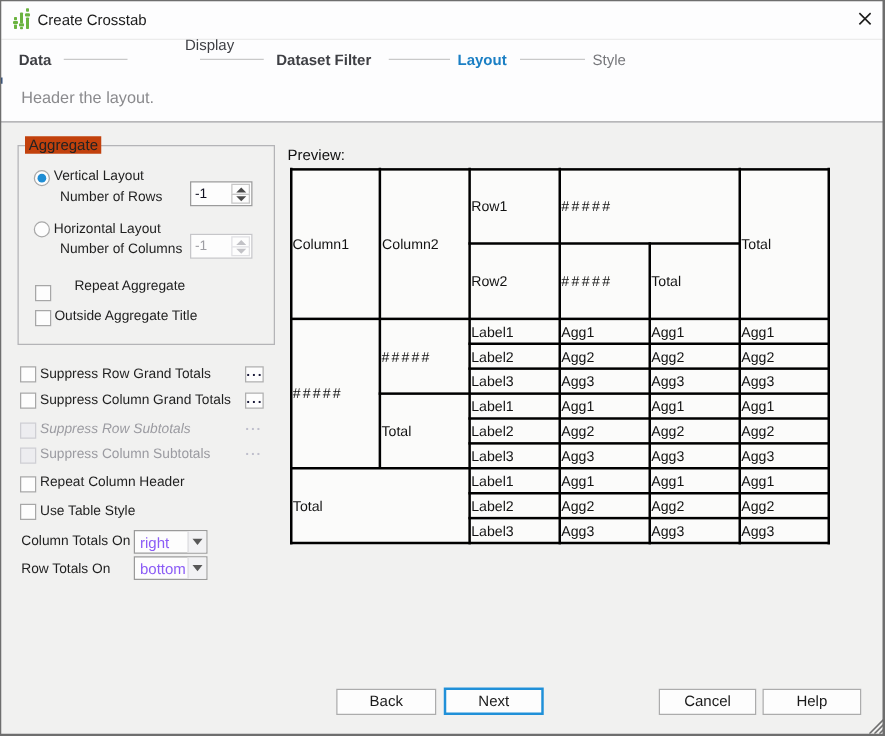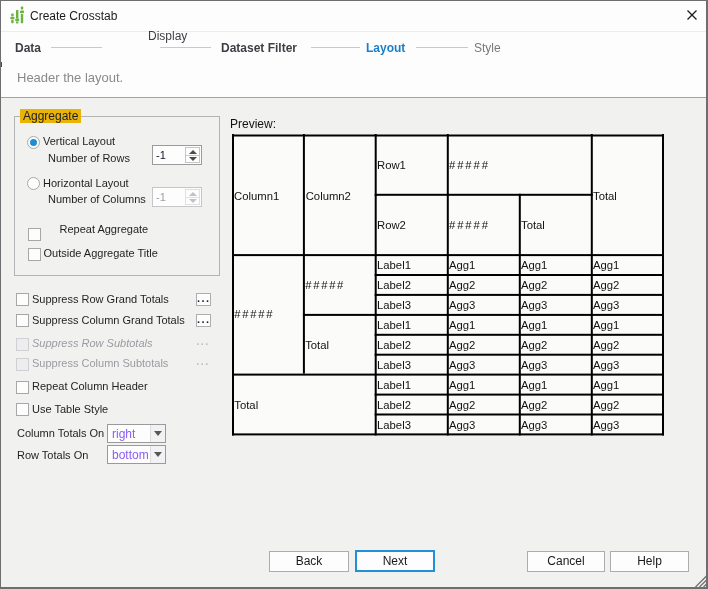--- a/index.html
+++ b/index.html
@@ -53,21 +53,21 @@
   <div class="abs" style="left:160px;top:47px;width:51px;height:1px;background:#c9c9c9;"></div>
   <div class="abs" style="left:221px;top:41px;font-size:12px;font-weight:bold;color:#3e3f44;">Dataset Filter</div>
   <div class="abs" style="left:311px;top:47px;width:49px;height:1px;background:#c9c9c9;"></div>
   <div class="abs" style="left:366px;top:41px;font-size:12px;font-weight:bold;color:#1b7fc4;">Layout</div>
   <div class="abs" style="left:416px;top:47px;width:52px;height:1px;background:#c9c9c9;"></div>
   <div class="abs" style="left:474px;top:41px;font-size:12px;color:#77787c;">Style</div>
 
   <div class="abs" style="left:17px;top:70px;font-size:13px;color:#8a8a8d;">Header the layout.</div>
 
   <div class="abs" style="left:14px;top:116px;width:204px;height:158px;border:1px solid #b4b4b7;"></div>
-  <div class="abs" style="left:20px;top:109px;background:#eab308;padding:0 3px;font-size:12px;color:#222;">Aggregate</div>
+  <div class="abs" style="left:20px;top:109px;background:#c2410c;padding:0 3px;font-size:12px;color:#222;">Aggregate</div>
 
   <div class="abs" style="left:27px;top:135.5px;width:11px;height:11px;border:1px solid #a8a8a8;border-radius:50%;background:#fdfdfd;"></div>
   <div class="abs" style="left:30px;top:138.5px;width:7px;height:7px;border-radius:50%;background:#1f8dd4;"></div>
   <div class="lbl" style="left:43px;top:134.5px;">Vertical Layout</div>
   <div class="lbl" style="left:48px;top:151.5px;">Number of Rows</div>
 
   <div class="abs" style="left:152px;top:145px;width:48px;height:18px;background:#fdfdfd;border:1px solid #9b9b9b;">
     <div class="abs" style="left:3px;top:3px;font-size:11px;color:#101020;">-1</div>
     <div class="abs" style="right:1px;top:1px;width:13px;height:6.5px;border:1px solid #c6c6c6;background:#fdfdfd;">
       <div class="abs" style="left:2.5px;top:1.5px;width:0;height:0;border-left:4px solid transparent;border-right:4px solid transparent;border-bottom:4px solid #4a4a4a;"></div>

